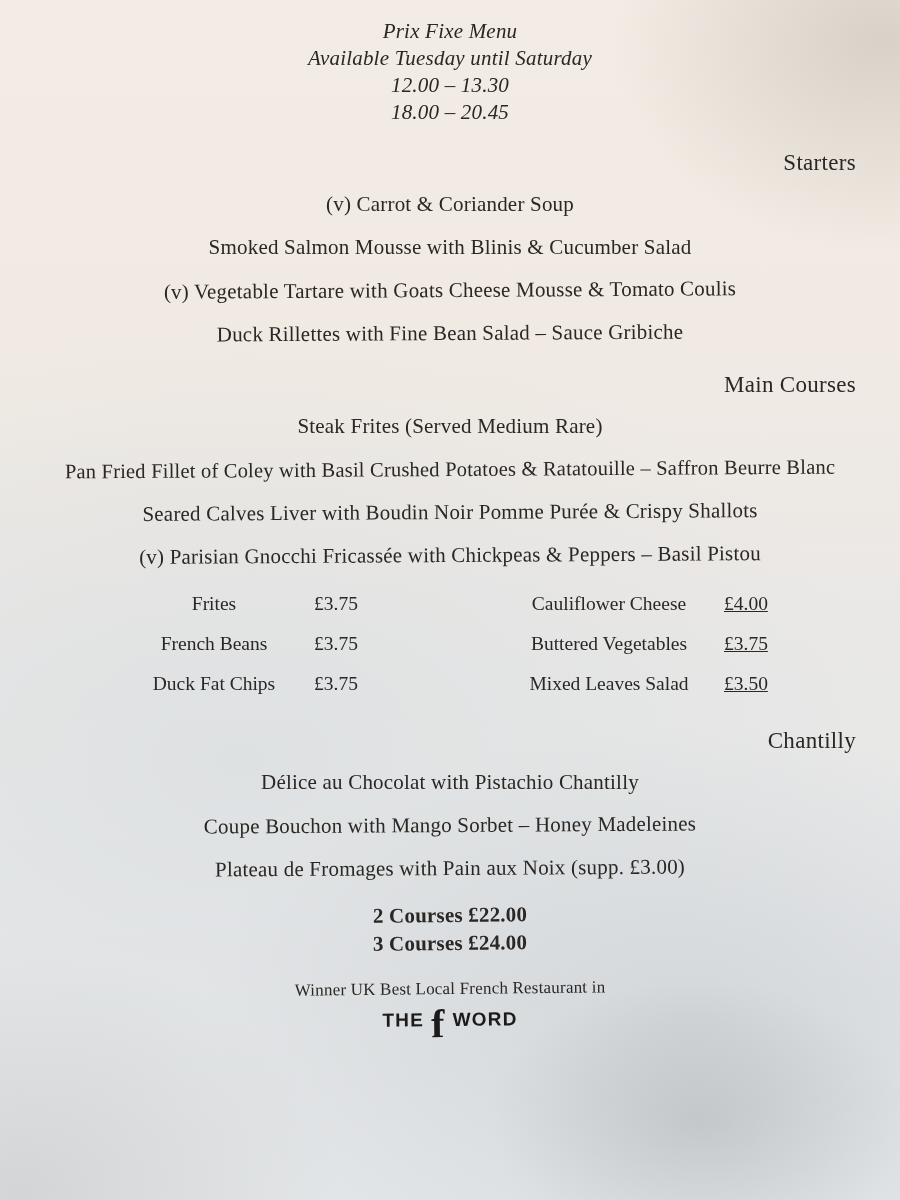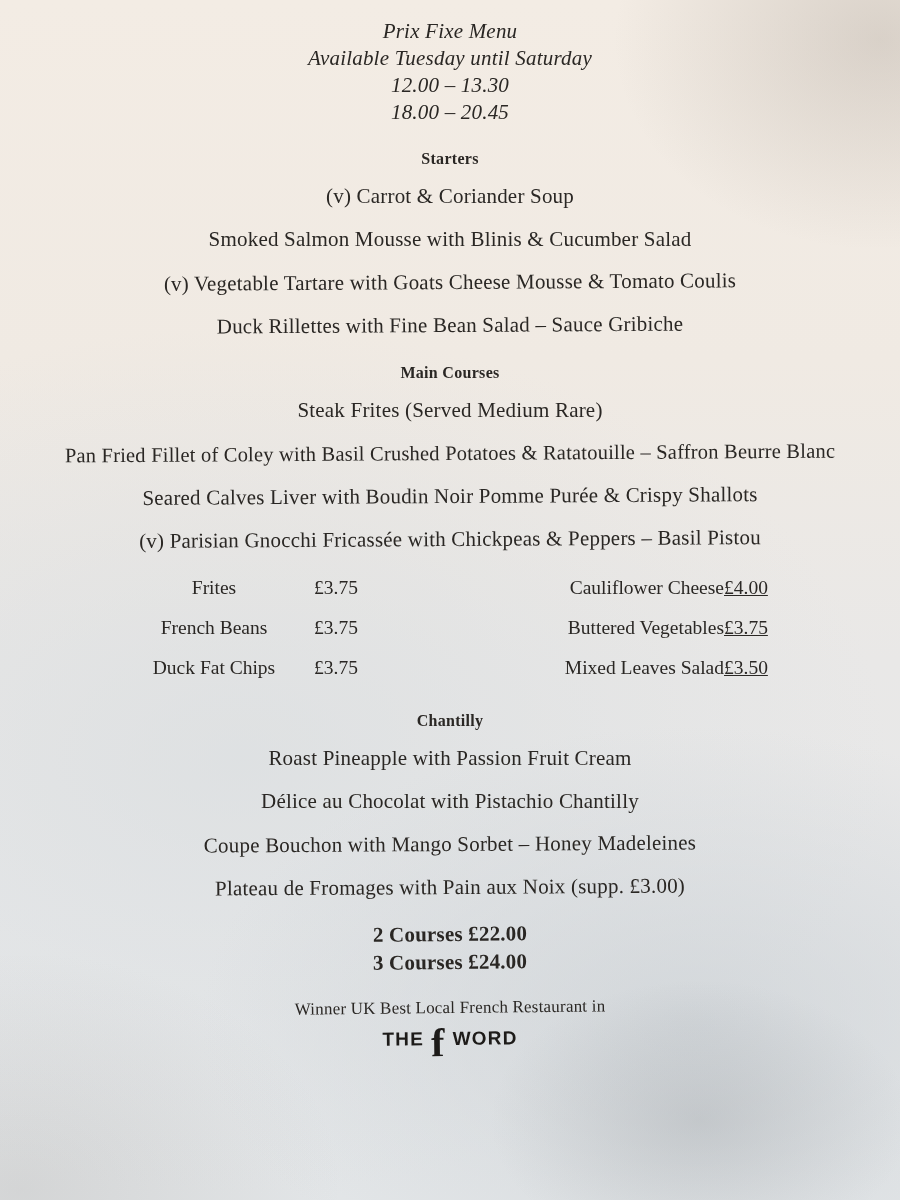--- a/index.html
+++ b/index.html
@@ -45,25 +45,26 @@
     text-align: center;
   }
 
   .head-line {
     font-size: 21px;
     line-height: 27px;
     letter-spacing: 0.2px;
     font-style: italic;
   }
   .section-title {
-    font-weight: bold;
-    font-size: 16px;
+    font-weight: normal;
+    font-size: 23px;
     margin-top: 24px;
     margin-bottom: 8px;
     letter-spacing: 0.3px;
+    text-align: right;
   }
   .dish {
     font-size: 21px;
     line-height: 29px;
     margin: 14px 0;
     letter-spacing: 0.2px;
   }
   .dish.wide { font-size: 20.5px; }
 
   
@@ -72,21 +73,21 @@
     width: 760px;
     border-collapse: collapse;
     font-size: 19.5px;
   }
   #side-orders td {
     padding: 9px 0;
     vertical-align: baseline;
   }
   .so-name-l { text-align: center; width: 200px; padding-left: 44px !important; }
   .so-price-l { text-align: left; width: 180px; }
-  .so-name-r { text-align: right; width: 230px; margin-left: 41px; }
+  .so-name-r { text-align: center; width: 230px; margin-left: 41px; }
   .so-price-r { text-align: left; text-decoration: underline; }
 
   .price-line {
     font-weight: bold;
     font-size: 21px;
     line-height: 28px;
     letter-spacing: 0.2px;
   }
   #price-block { margin-top: 18px; }
 
@@ -161,21 +162,20 @@
       <tr>
         <td class="so-name-l">Duck Fat Chips</td>
         <td class="so-price-l">£3.75</td>
         <td class="so-name-r">Mixed Leaves Salad</td>
         <td class="so-price-r">£3.50</td>
       </tr>
     </tbody>
       </table>
 
     <div class="section-title">Chantilly</div>
-    <div class="dish">Roast Pineapple with Passion Fruit Cream</div>
     <div class="dish">Délice au Chocolat with Pistachio Chantilly</div>
     <div class="dish skew-a">Coupe Bouchon with Mango Sorbet – Honey Madeleines</div>
     <div class="dish skew-a">Plateau de Fromages with Pain aux Noix (supp. £3.00)</div>
 
     <div id="price-block">
       <div class="price-line skew-b">2 Courses £22.00</div>
       <div class="price-line skew-b">3 Courses £24.00</div>
     </div>
 
     <div id="award" class="skew-b">Winner UK Best Local French Restaurant in</div>

